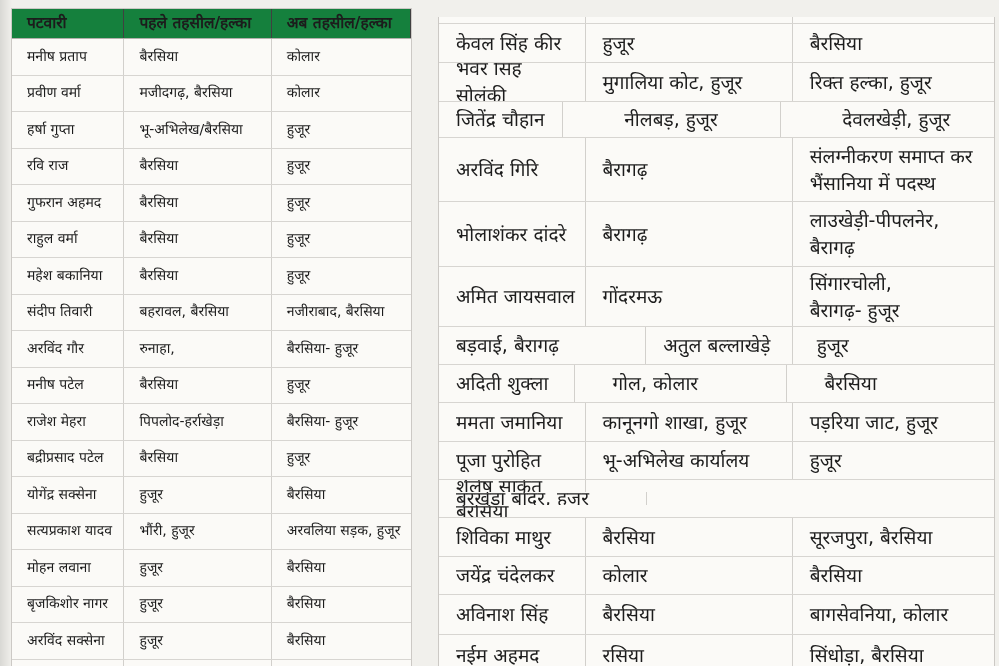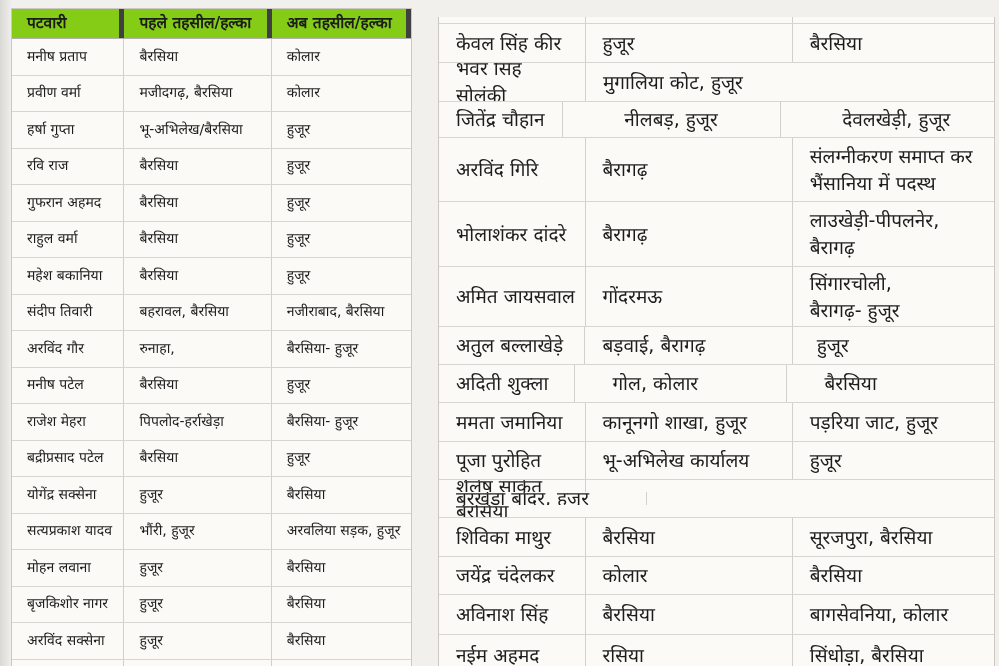--- a/index.html
+++ b/index.html
@@ -24,21 +24,21 @@
   .cell:last-child{border-right:none;}
 
   
   .tbl-left{left:11px;top:8px;width:401px;}
   .tbl-left .cell{font-size:14px;padding:0 6px 0 15px;}
   .tbl-left .c1{width:113px;}
   .tbl-left .c2{width:148px;}
   .tbl-left .c3{width:140px;}
   .tbl-left .row{height:36.5px;}
   .tbl-left .hrow{height:30px;background:#c8c6c2;border-bottom:1px solid #b2b0ac;}
-  .tbl-left .hrow .cell{font-weight:700;font-size:15.5px;border-right:5px solid #404040;background:#84cc16;}
+  .tbl-left .hrow .cell{font-weight:700;font-size:15.5px;border-right:1px solid #404040;background:#15803d;}
 
   
   .tbl-right{left:438px;top:17px;width:557px;border-top:none;}
   .tbl-right .cell{font-size:19px;padding:0 8px 0 17px;}
   .tbl-right .c1{width:147px;}
   .tbl-right .c2{width:208px;}
   .tbl-right .c3{width:202px;}
 </style>
 </head>
 <body>
@@ -150,20 +150,21 @@
     <div class="cell c3"></div>
   </div>
   <div class="row" style="height:39px;">
     <div class="cell c1">केवल सिंह कीर</div>
     <div class="cell c2">हुजूर</div>
     <div class="cell c3">बैरसिया</div>
   </div>
   <div class="row" style="height:39px;">
     <div class="cell c1">भंवर सिंह सोलंकी</div>
     <div class="cell c2">मुगालिया कोट, हुजूर</div>
+    <div class="cell c3">रिक्त हल्का, हुजूर</div>
   </div>
   <div class="row" style="height:36px;gap:44px;">
     <div class="cell c1">जितेंद्र चौहान</div>
     <div class="cell c2">नीलबड़, हुजूर</div>
     <div class="cell c3">देवलखेड़ी, हुजूर</div>
   </div>
   <div class="row" style="height:64px;">
     <div class="cell c1">अरविंद गिरि</div>
     <div class="cell c2">बैरागढ़</div>
     <div class="cell c3">संलग्नीकरण समाप्त कर
@@ -175,22 +176,22 @@
     <div class="cell c3">लाउखेड़ी-पीपलनेर,
 बैरागढ़</div>
   </div>
   <div class="row" style="height:60px;">
     <div class="cell c1">अमित जायसवाल</div>
     <div class="cell c2">गोंदरमऊ</div>
     <div class="cell c3">सिंगारचोली,
 बैरागढ़- हुजूर</div>
   </div>
   <div class="row" style="height:38px;">
+    <div class="cell c2">बड़वाई, बैरागढ़</div>
     <div class="cell c1">अतुल बल्लाखेड़े</div>
-    <div class="cell c2">बड़वाई, बैरागढ़</div>
     <div class="cell c3" style="padding-left:24px;">हुजूर</div>
   </div>
   <div class="row" style="height:38px;gap:20px;">
     <div class="cell c1">अदिती शुक्ला</div>
     <div class="cell c2">गोल, कोलार</div>
     <div class="cell c3">बैरसिया</div>
   </div>
   <div class="row" style="height:39px;">
     <div class="cell c1">ममता जमानिया</div>
     <div class="cell c2">कानूनगो शाखा, हुजूर</div>

